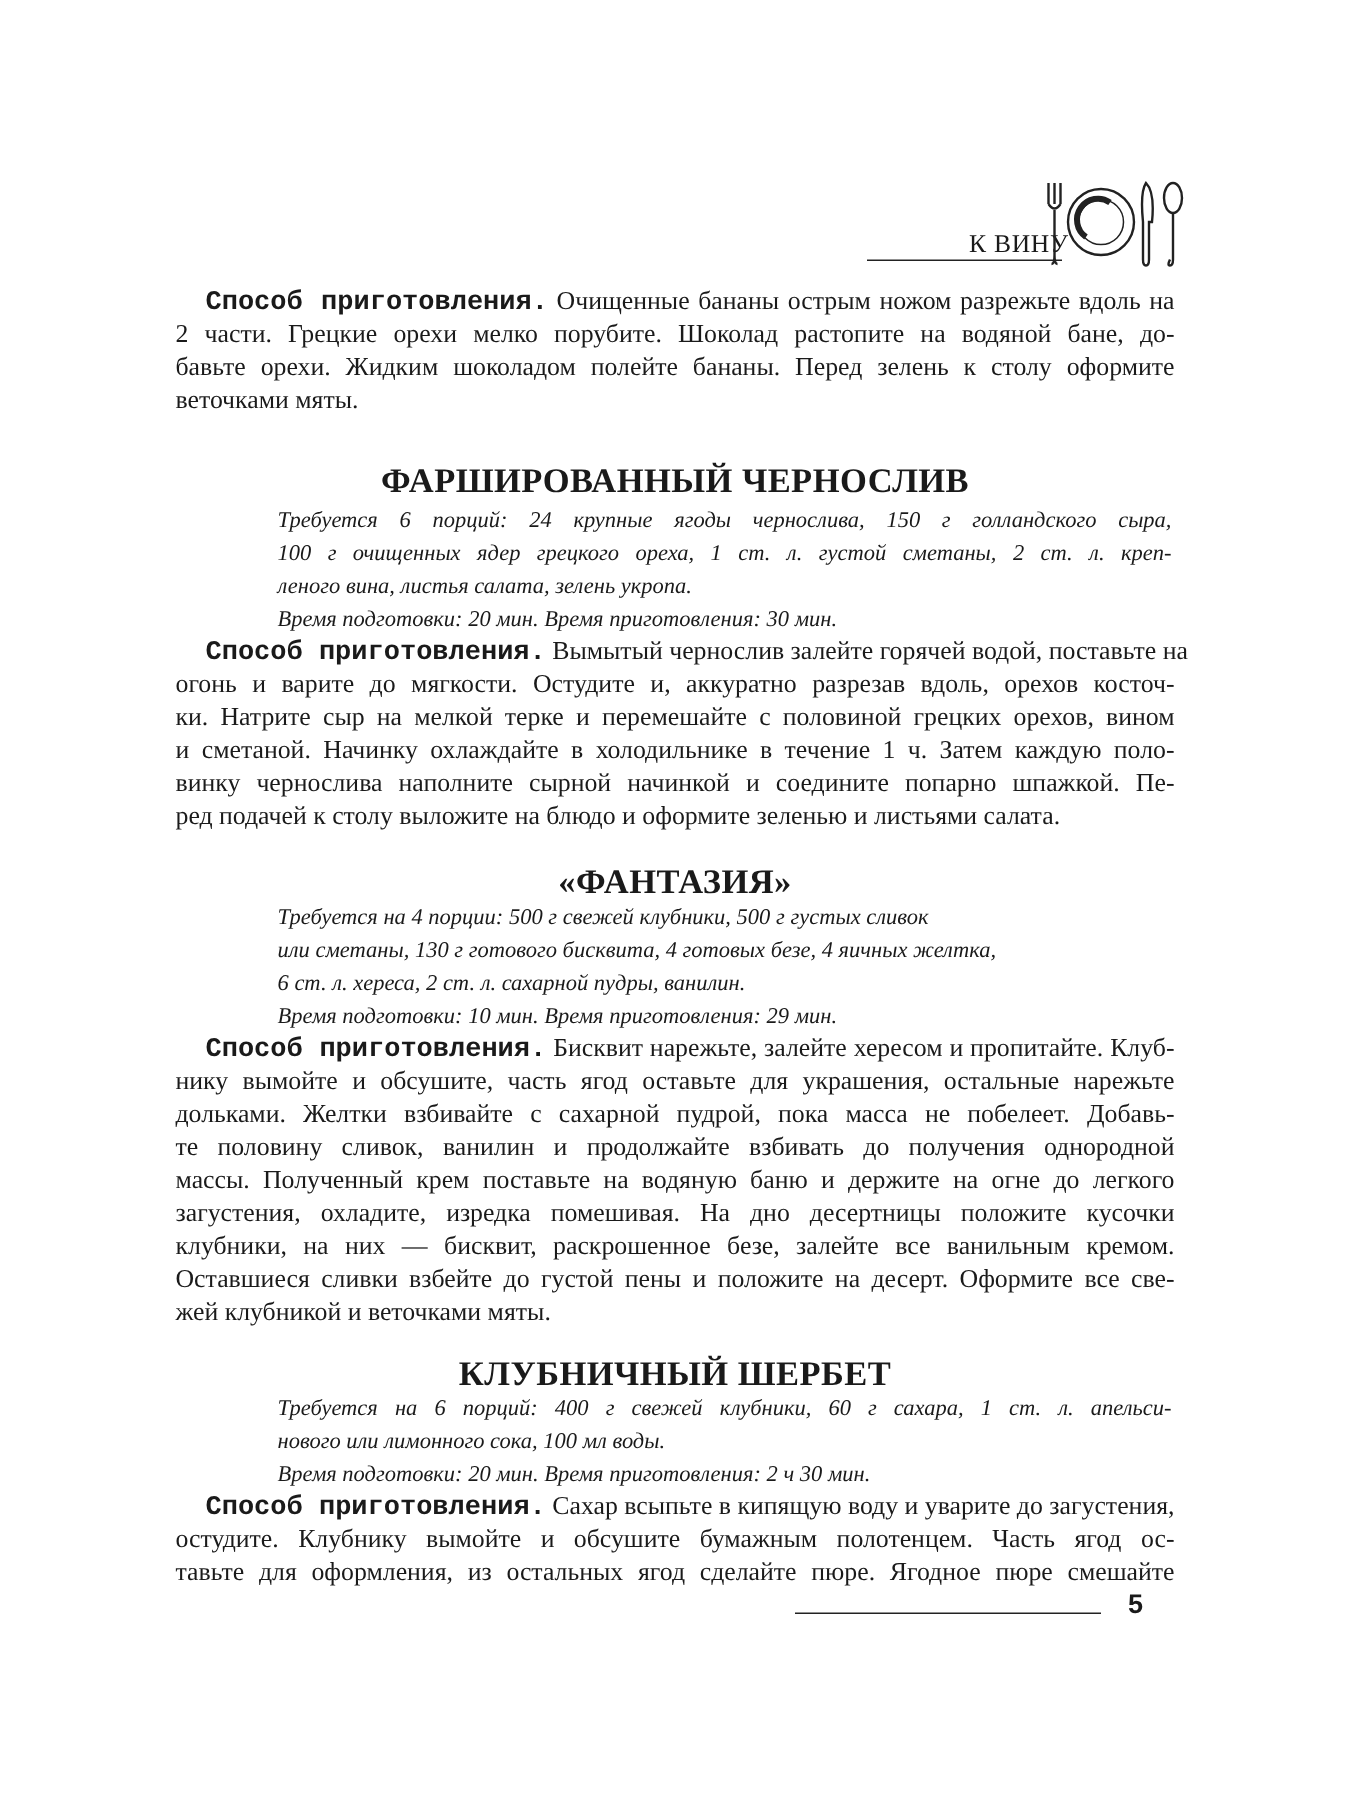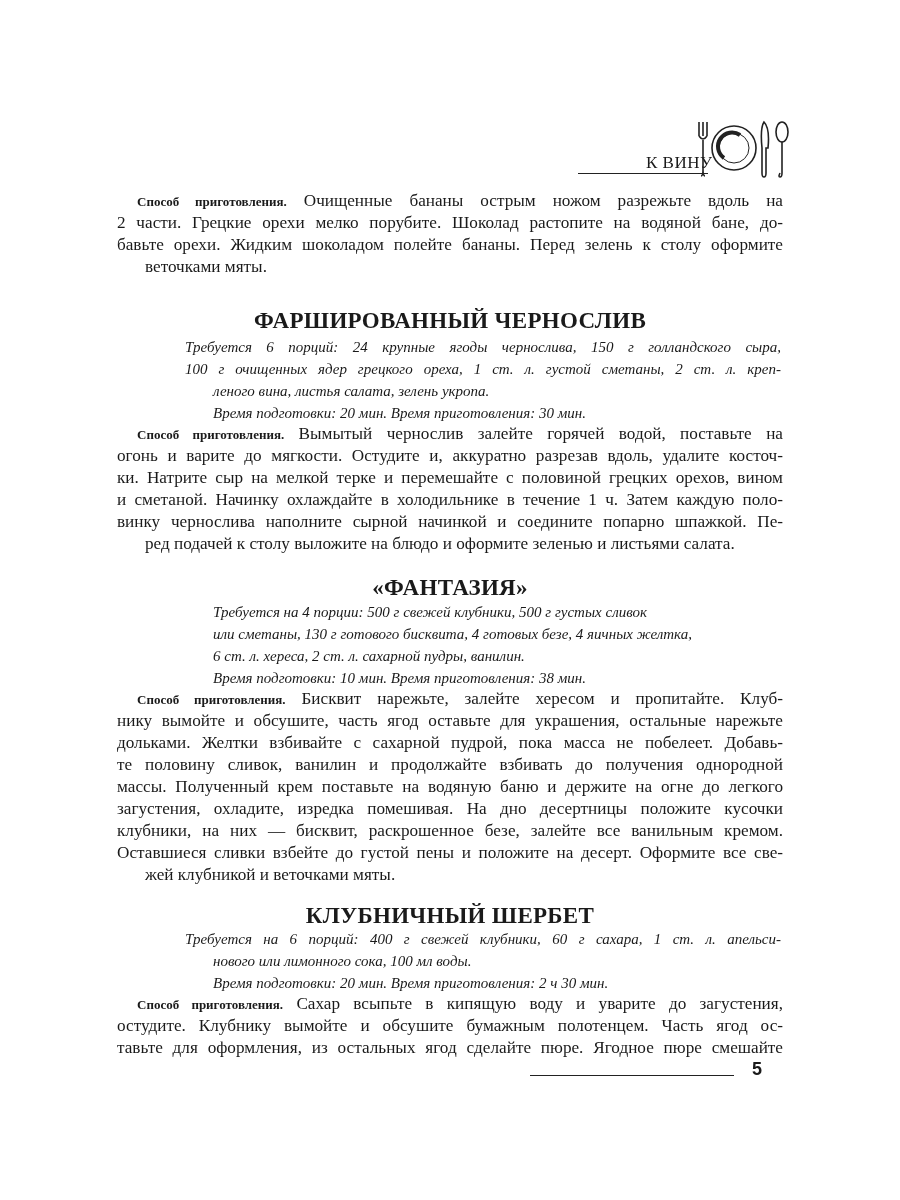--- a/index.html
+++ b/index.html
@@ -7,23 +7,23 @@
       width: 900px; height: 1200px; background: #ffffff; position: relative;
       font-family: "Liberation Serif", "DejaVu Serif", serif; color: #1a1a1a; overflow: hidden;
     }
     .header { position: absolute; left: 578px; top: 118px; width: 215px; height: 62px; text-align: center; }
     .header-rule { position: absolute; left: 0; top: 55px; width: 130px; height: 1px; background: #222; }
     .header-label { position: absolute; left: 68px; top: 35px; font-size: 17px; letter-spacing: 0.5px; }
     .header-icon { position: absolute; left: 118px; top: 0; }
 
     .line { position: absolute; left: 117px; width: 666px; font-size: 17.2px; line-height: 22px; white-space: nowrap; }
     .just { text-align: justify; text-align-last: justify; }
-    .last { text-align: right; text-align-last: left; margin-left: 28px; }
+    .last { text-align: right; text-align-last: left; }
     .ind { left: 137px; width: 646px; }
-    .b { font-weight: bold; font-size: 13px; }
+    .b { font-weight: bold; font-size: 18px; font-family: Liberation Mono, monospace; }
     .ital { position: absolute; left: 185px; width: 596px; font-style: italic; font-size: 15px; line-height: 22px; white-space: nowrap; }
     .title { position: absolute; left: 117px; width: 666px; text-align: center; font-weight: bold; font-size: 23px; letter-spacing: 0.3px; }
 
     .footer-rule { position: absolute; left: 530px; top: 1075px; width: 204px; height: 1px; background: #222; }
     .page-num { position: absolute; left: 752px; top: 1059px; font-family: "Liberation Sans", sans-serif; font-weight: bold; font-size: 18px; }
   </style>
 </head>
 <body>
 
 <div class="header">
@@ -50,33 +50,33 @@
   <div class="line last" style="top:256px">веточками мяты.</div>
 </div>
 
 <section>
   <div class="title" style="top:308px">ФАРШИРОВАННЫЙ ЧЕРНОСЛИВ</div>
   <div class="ital just" style="top:336px">Требуется 6 порций: 24 крупные ягоды чернослива, 150 г голландского сыра,</div>
   <div class="ital just" style="top:358px">100 г очищенных ядер грецкого ореха, 1 ст. л. густой сметаны, 2 ст. л. креп-</div>
   <div class="ital last" style="top:380px">леного вина, листья салата, зелень укропа.</div>
   <div class="ital last" style="top:402px">Время подготовки: 20 мин. Время приготовления: 30 мин.</div>
   <div class="line just ind" style="top:423px"><span class="b">Способ приготовления.</span><span> Вымытый чернослив залейте горячей водой, поставьте на</span></div>
-  <div class="line just" style="top:445px">огонь и варите до мягкости. Остудите и, аккуратно разрезав вдоль, удалите косточ-</div>
+  <div class="line just" style="top:445px">огонь и варите до мягкости. Остудите и, аккуратно разрезав вдоль, орехов косточ-</div>
   <div class="line just" style="top:467px">ки. Натрите сыр на мелкой терке и перемешайте с половиной грецких орехов, вином</div>
   <div class="line just" style="top:489px">и сметаной. Начинку охлаждайте в холодильнике в течение 1 ч. Затем каждую поло-</div>
   <div class="line just" style="top:511px">винку чернослива наполните сырной начинкой и соедините попарно шпажкой. Пе-</div>
   <div class="line last" style="top:533px">ред подачей к столу выложите на блюдо и оформите зеленью и листьями салата.</div>
 </section>
 
 <section>
   <div class="title" style="top:575px">«ФАНТАЗИЯ»</div>
   <div class="ital last" style="top:601px">Требуется на 4 порции: 500 г свежей клубники, 500 г густых сливок</div>
   <div class="ital last" style="top:623px">или сметаны, 130 г готового бисквита, 4 готовых безе, 4 яичных желтка,</div>
   <div class="ital last" style="top:645px">6 ст. л. хереса, 2 ст. л. сахарной пудры, ванилин.</div>
-  <div class="ital last" style="top:667px">Время подготовки: 10 мин. Время приготовления: 38 мин.</div>
+  <div class="ital last" style="top:667px">Время подготовки: 10 мин. Время приготовления: 29 мин.</div>
   <div class="line just ind" style="top:688px"><span class="b">Способ приготовления.</span><span> Бисквит нарежьте, залейте хересом и пропитайте. Клуб-</span></div>
   <div class="line just" style="top:710px">нику вымойте и обсушите, часть ягод оставьте для украшения, остальные нарежьте</div>
   <div class="line just" style="top:732px">дольками. Желтки взбивайте с сахарной пудрой, пока масса не побелеет. Добавь-</div>
   <div class="line just" style="top:754px">те половину сливок, ванилин и продолжайте взбивать до получения однородной</div>
   <div class="line just" style="top:776px">массы. Полученный крем поставьте на водяную баню и держите на огне до легкого</div>
   <div class="line just" style="top:798px">загустения, охладите, изредка помешивая. На дно десертницы положите кусочки</div>
   <div class="line just" style="top:820px">клубники, на них — бисквит, раскрошенное безе, залейте все ванильным кремом.</div>
   <div class="line just" style="top:842px">Оставшиеся сливки взбейте до густой пены и положите на десерт. Оформите все све-</div>
   <div class="line last" style="top:864px">жей клубникой и веточками мяты.</div>
 </section>

